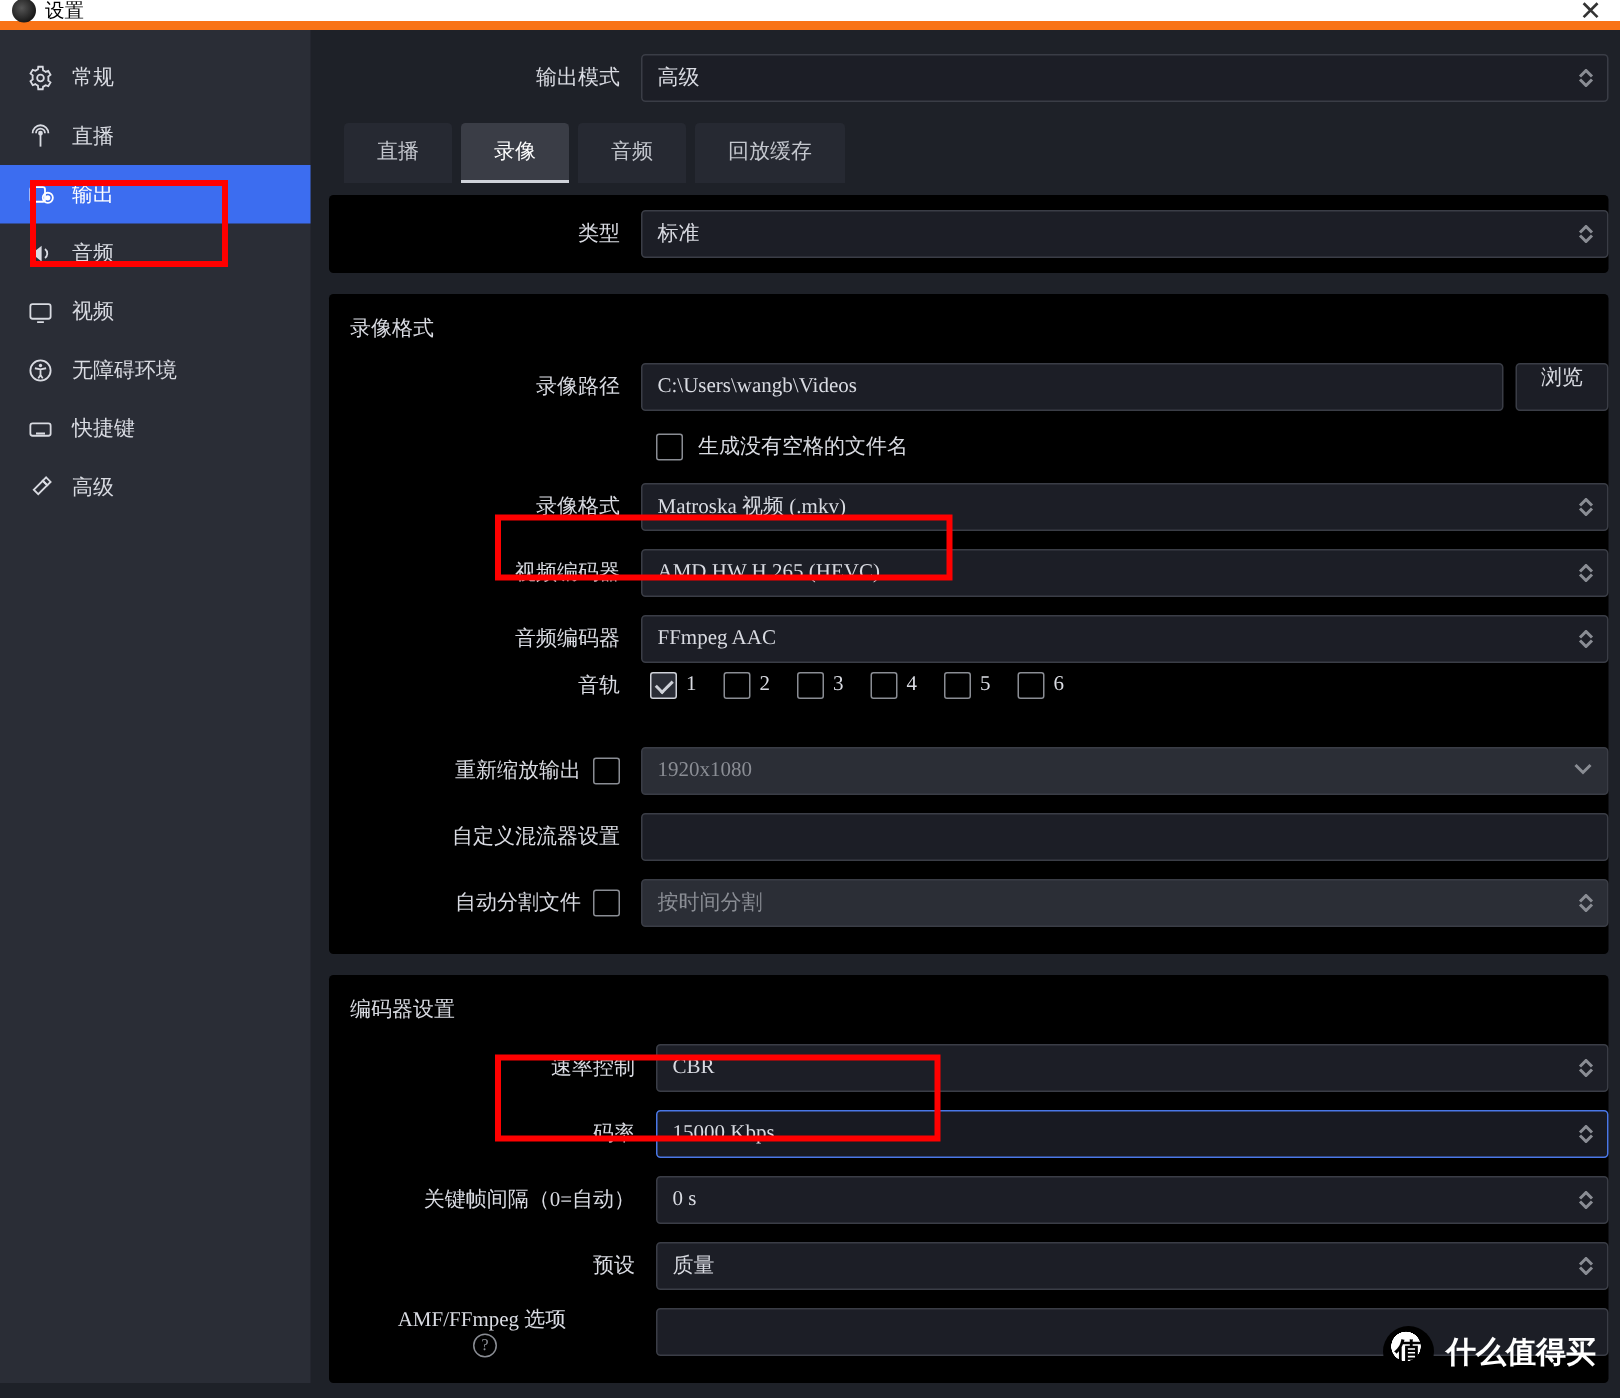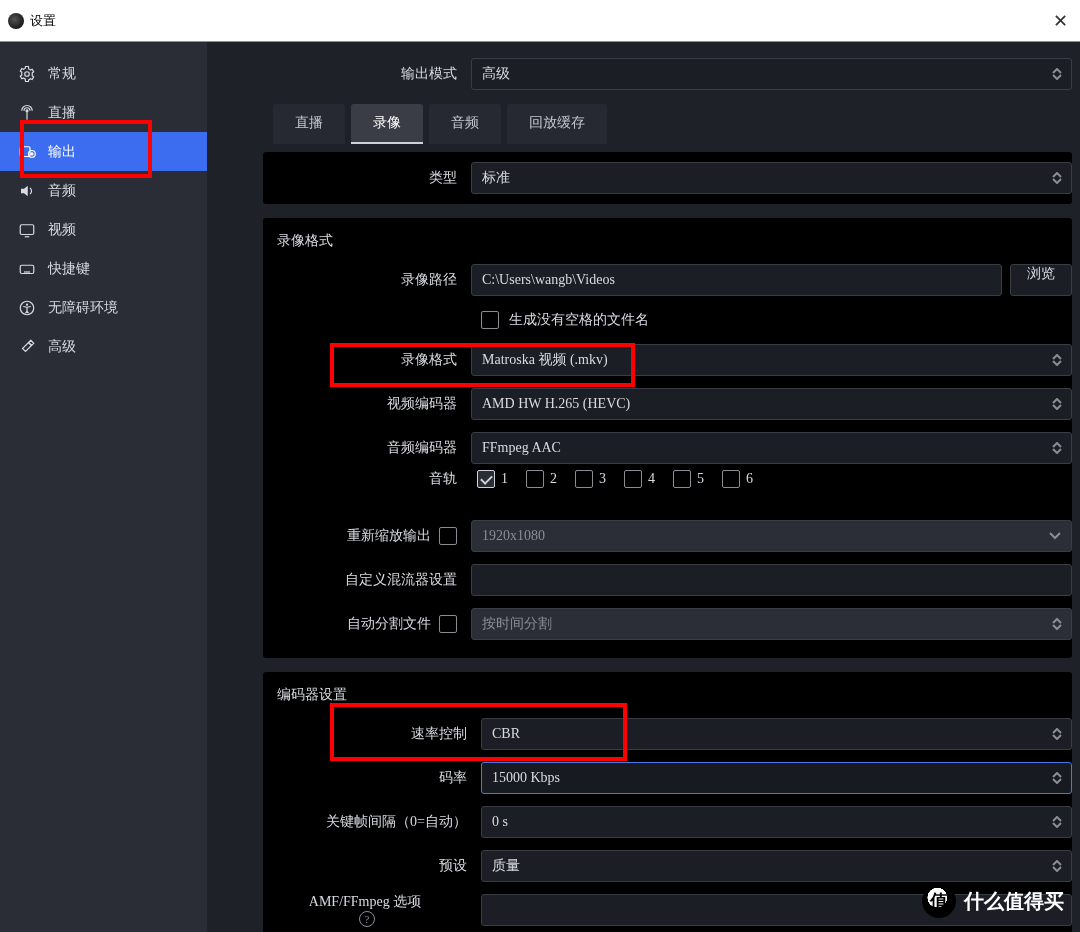--- a/index.html
+++ b/index.html
@@ -7,27 +7,27 @@
   font-family: "Microsoft YaHei", "Segoe UI", Arial, sans-serif;
   background: #1e2128;
   color: #d9dbe2;
   font-size: 14px;
   width: 1080px;
   height: 932px;
   overflow: hidden;
   position: relative;
 }
 .titlebar {
-  height: 42px;
+  height: 20px;
   background: #fff;
   color: #000;
   display: flex;
   align-items: center;
   padding: 0 8px;
-  border-bottom: 1px solid #f97316;
+  border-bottom: 6px solid #f97316;
 }
 .titlebar .app-icon {
   width: 16px; height: 16px; border-radius: 50%;
   background: radial-gradient(circle at 40% 40%, #555 0%, #111 80%);
   margin-right: 6px;
 }
 .titlebar .title { font-size: 13px; flex: 1; }
 .titlebar .close { font-size: 18px; color: #333; padding: 0 4px; cursor: default; }
 .app {
   display: flex;
@@ -50,21 +50,20 @@
   color: #d9dbe2;
   gap: 12px;
 }
 .side-item.active { background: #3c6df0; color: #fff; }
 .side-icon { width: 18px; height: 18px; display:flex; align-items:center; justify-content:center; }
 .side-icon svg { width: 18px; height: 18px; fill: none; stroke: currentColor; stroke-width: 1.6; }
 .content {
   flex: 1;
   overflow-y: auto;
   padding: 10px 8px 0 12px;
-  margin-left: 44px;
 }
 .form-row {
   display: flex;
   align-items: center;
   min-height: 44px;
   gap: 8px;
 }
 .form-label {
   width: 200px;
   text-align: right;
@@ -231,35 +230,35 @@
           <svg viewBox="0 0 24 24">
             <rect x="3" y="5" width="18" height="13" rx="2"></rect>
             <path d="M9 21h6"></path>
           </svg>
         </span>
       <span>视频</span>
     </div>
     <div class="side-item">
       <span class="side-icon">
           <svg viewBox="0 0 24 24">
-            <rect x="3" y="7" width="18" height="11" rx="2"></rect>
-            <path d="M6 10h0 M9 10h0 M12 10h0 M15 10h0 M18 10h0 M6 13h0 M9 13h0 M12 13h0 M15 13h0 M18 13h0 M8 16h8"></path>
-          </svg>
-        </span>
-      <span>快捷键</span>
-    </div>
-    <div class="side-item">
-      <span class="side-icon">
-          <svg viewBox="0 0 24 24">
             <circle cx="12" cy="12" r="9"></circle>
             <circle cx="12" cy="7.5" r="1.5" fill="currentColor" stroke="none"></circle>
             <path d="M7 10l5 1 5-1M12 11v5l-2 3M12 16l2 3"></path>
           </svg>
         </span>
       <span>无障碍环境</span>
+    </div>
+    <div class="side-item">
+      <span class="side-icon">
+          <svg viewBox="0 0 24 24">
+            <rect x="3" y="7" width="18" height="11" rx="2"></rect>
+            <path d="M6 10h0 M9 10h0 M12 10h0 M15 10h0 M18 10h0 M6 13h0 M9 13h0 M12 13h0 M15 13h0 M18 13h0 M8 16h8"></path>
+          </svg>
+        </span>
+      <span>快捷键</span>
     </div>
     <div class="side-item">
       <span class="side-icon">
           <svg viewBox="0 0 24 24">
             <path d="M14 6l4 4-8 8-4-4 8-8z"></path>
             <path d="M17 3l4 4-3 3-4-4 3-3z"></path>
           </svg>
         </span>
       <span>高级</span>
     </div>

